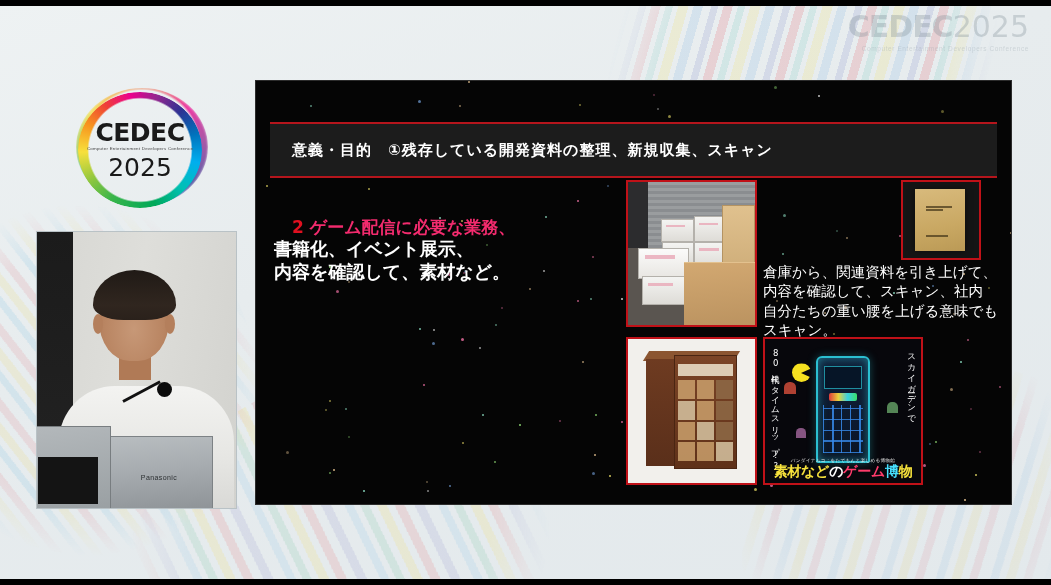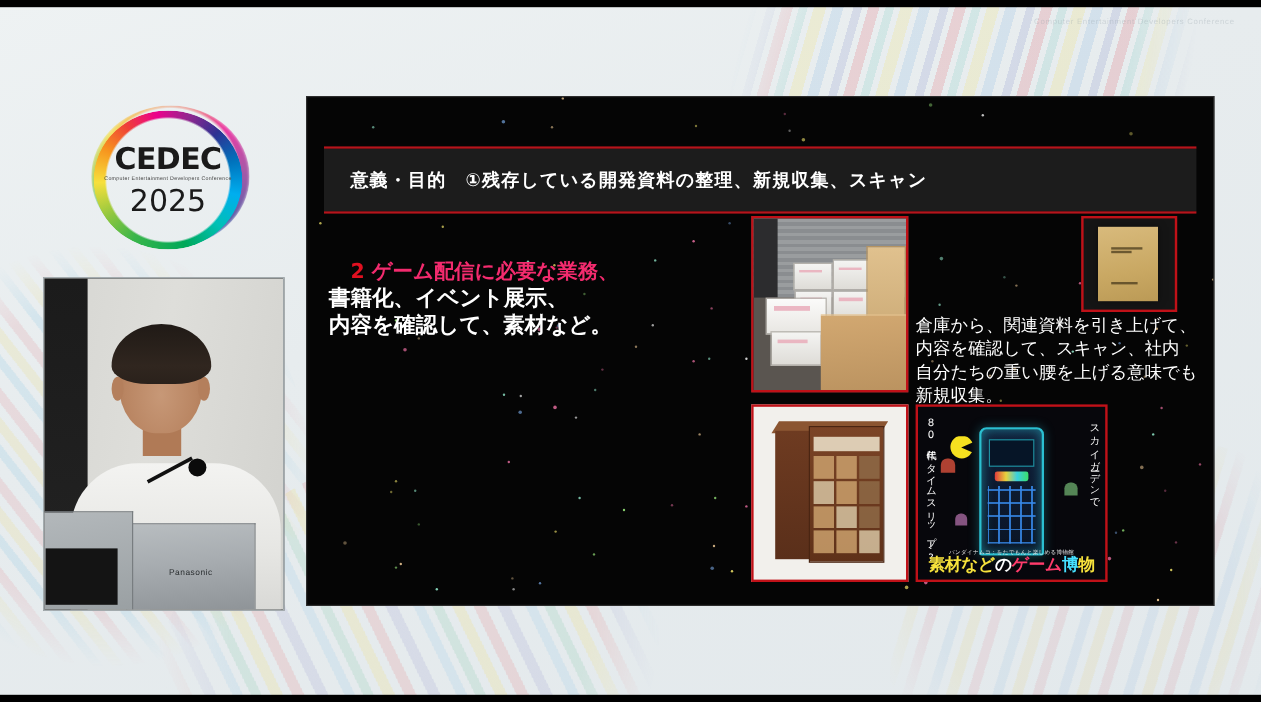--- a/index.html
+++ b/index.html
@@ -379,20 +379,23 @@
 
   <div class="ribbon rb-top"></div>
   <div class="ribbon rb-botleft"></div>
   <div class="ribbon rb-left"></div>
   <div class="ribbon rb-right"></div>
 
   <div class="bar-top"></div>
   <div class="bar-bottom"></div>
 
   <div id="wm-logo">
+    <div class="wm-main">
+      <span>CEDEC</span><span class="yr">2025</span>
+    </div>
     <div class="wm-sub">Computer Entertainment Developers Conference</div>
   </div>
 
   <div id="ring-logo">
     <div class="ring2"></div>
     <div class="ring"></div>
     <div class="ring-text">
       <div class="rl-main">CEDEC</div>
       <div class="rl-sub">Computer Entertainment Developers Conference</div>
       <div class="rl-year">2025</div>
@@ -592,21 +595,21 @@
         <div class="dl" style="top:28%"></div>
         <div class="dl" style="top:33%; width:34%"></div>
         <div class="dl" style="top:74%; width:44%"></div>
       </div>
     </div>
 
     <div id="photo-caption">
       <div>倉庫から、関連資料を引き上げて、</div>
       <div>内容を確認して、スキャン、社内</div>
       <div>自分たちの重い腰を上げる意味でも</div>
-      <div>新規収集。</div>
+      <div>スキャン。</div>
     </div>
 
     <div id="photo-book">
       <div class="bk-top"></div>
       <div class="bk-spine"></div>
       <div class="bk-front">
         <div class="bk-title"></div>
         <div class="tile-grid">
           <i></i>
             <i></i>

